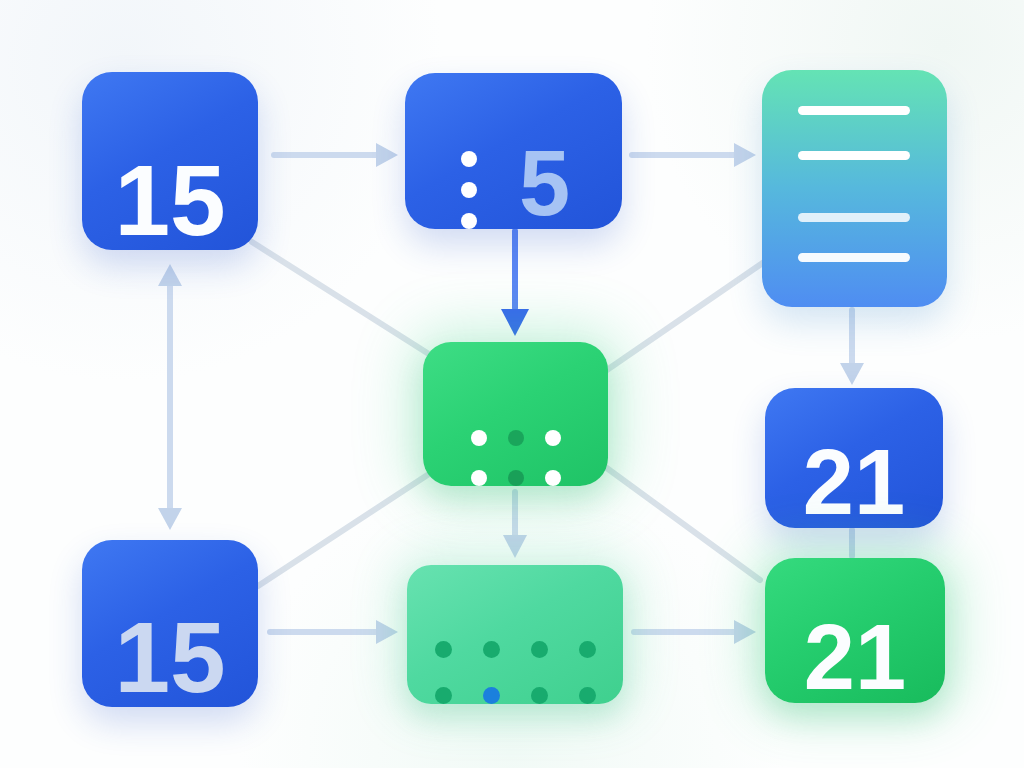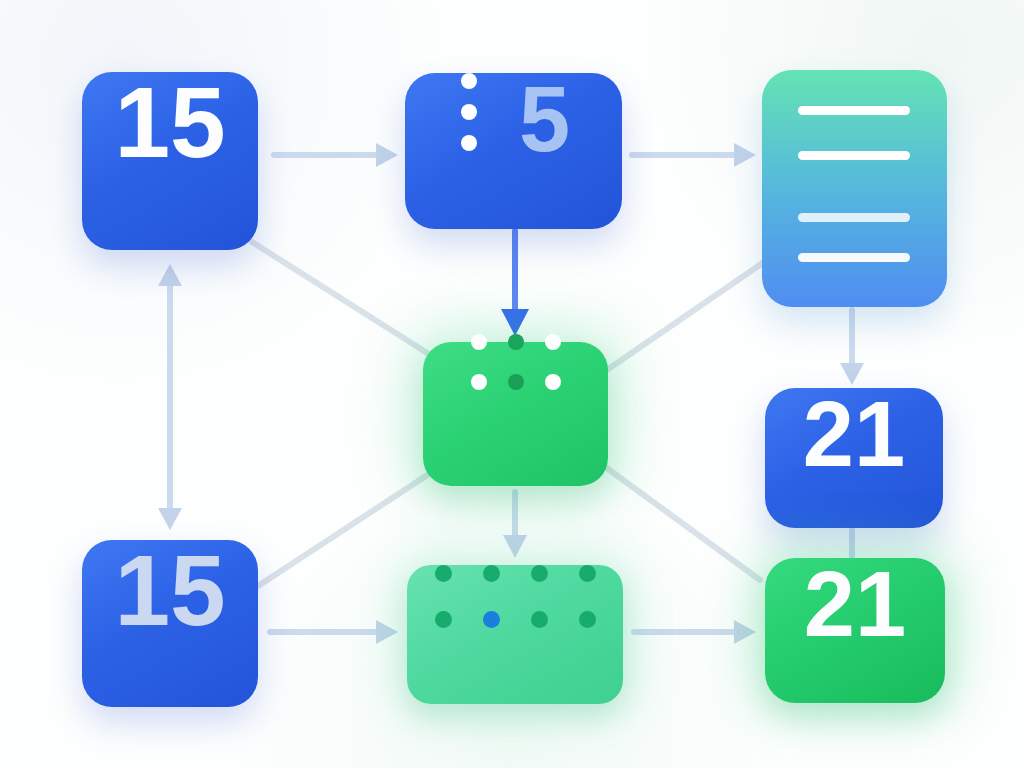--- a/index.html
+++ b/index.html
@@ -10,21 +10,21 @@
   }
   .canvas{
     position:relative;width:1024px;height:768px;
     background:
       radial-gradient(circle at 12% 8%, #f2f6fa 0%, rgba(255,255,255,0) 28%),
       radial-gradient(circle at 92% 6%, #f0f7f4 0%, rgba(255,255,255,0) 25%),
       radial-gradient(circle at 50% 98%, #f1faf6 0%, rgba(255,255,255,0) 30%),
       #fdfefe;
   }
   svg.wires{position:absolute;left:0;top:0;z-index:1;}
-  .node{position:absolute;z-index:2;display:flex;align-items:flex-start;justify-content:center;}
+  .node{position:absolute;z-index:2;display:flex;align-items:flex-end;justify-content:center;}
 
   .blue-box{
     background:linear-gradient(150deg,#3f78f2 0%, #2c61e6 45%, #2254d9 100%);
     box-shadow:0 16px 34px rgba(35,80,200,0.20);
   }
   .green-box{
     background:linear-gradient(150deg,#3edd85 0%, #2bd274 45%, #1fc366 100%);
     box-shadow:0 0 55px 14px rgba(70,215,140,0.28), 0 14px 28px rgba(30,160,90,0.18);
   }
   .teal-box{

